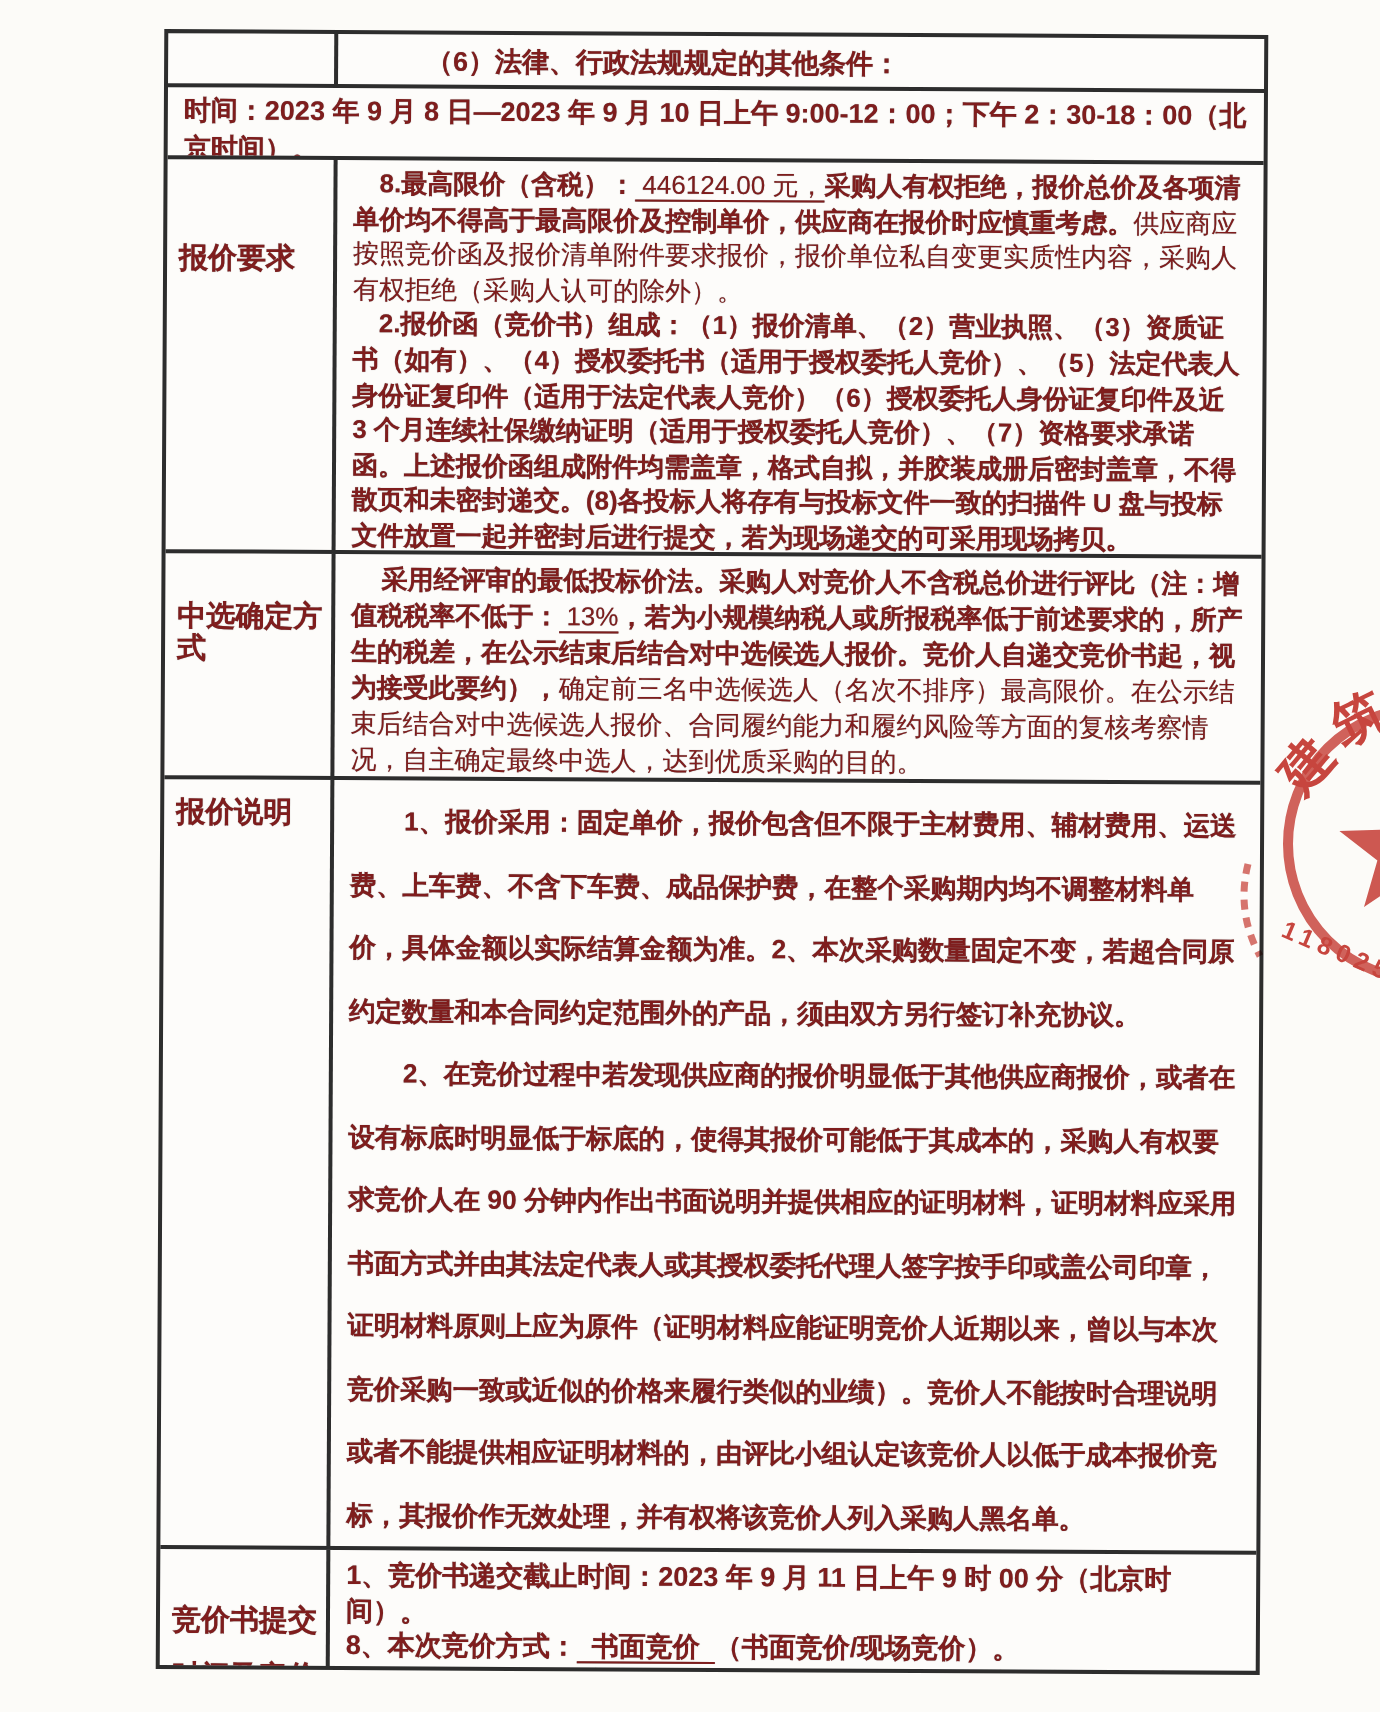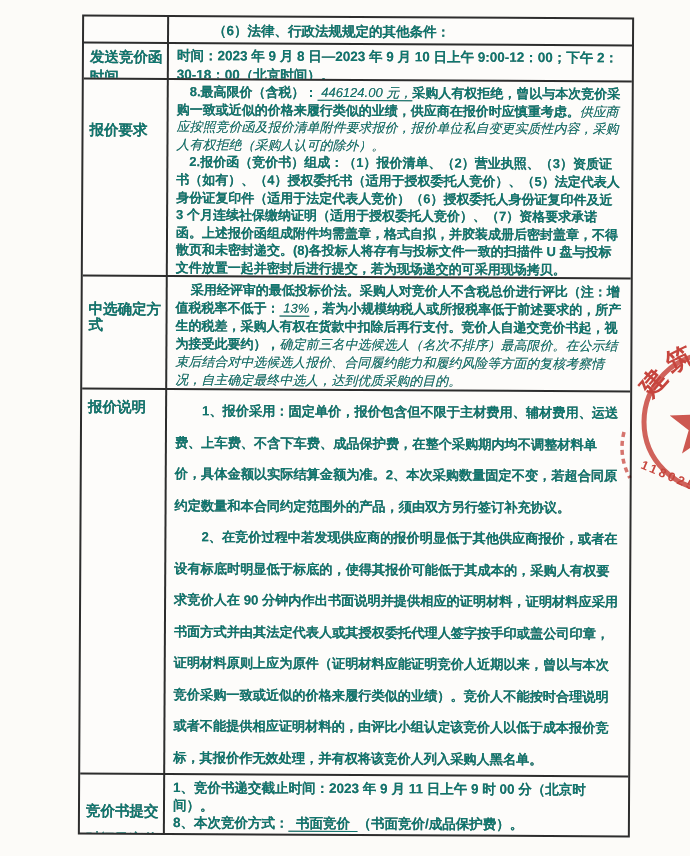--- a/index.html
+++ b/index.html
@@ -1,20 +1,20 @@
 <!DOCTYPE html>
 <html><head>
 <meta charset="utf-8">
 <style>
   html,body{margin:0;padding:0;background:#e8e8e6;}
   .page{
     position:relative;width:690px;height:856px;margin:0 auto;
     background:#fcfbf8;overflow:hidden;
     font-family:"Liberation Sans","DejaVu Sans",sans-serif;
-    color:#0f766e;
+    color:#7f1d1d;
   }
   .doc-table{
     position:absolute;left:80px;top:16px;width:552px;
     border:2px solid #2d2d2d;box-sizing:border-box;
     transform:rotate(0.3deg);
     text-shadow:0 0 .4px rgba(30,30,30,.55);
     background:rgba(255,255,255,.35);
   }
   .row{display:flex;border-bottom:2px solid #2d2d2d;box-sizing:border-box;}
   .row:last-child{border-bottom:none;}
@@ -23,21 +23,21 @@
     border-right:2px solid #2d2d2d;
     font-weight:bold;font-size:14.5px;line-height:20px;
     padding:3px 2px 0 6px;overflow:hidden;
   }
   .ccell{
     flex:1;box-sizing:border-box;padding:2px 8px 0 8px;
     font-size:13px;line-height:18px;overflow:hidden;
   }
   .ccell p{margin:0;}
   .b{font-weight:bold;}
-  .n{font-weight:normal;font-style:italic;}
+  .n{font-weight:normal;}
   .u{text-decoration:underline;text-underline-offset:3px;}
   
   .r1{height:27px;} .r1 .ccell{line-height:20px;padding-top:4px;font-weight:bold;font-size:13.5px;text-indent:36px;}
   .r2{height:36px;} .r2 .ccell{line-height:19px;padding-top:2px;font-weight:bold;font-size:13.5px;}
   .r3{height:197px;} .r3 .ccell{line-height:17.6px;padding-top:3px;}
   .r3 .ccell p{text-indent:13px;}
   .r3 .hcell{padding-top:40px;}
   .r4{height:113px;} .r4 .ccell{line-height:18px;padding-top:4px;text-indent:15px;}
   .r4 .hcell{padding-top:24px;line-height:16px;}
   .r5{height:385px;} .r5 .ccell{line-height:31.5px;padding-top:5px;font-size:13.2px;font-weight:bold;}
@@ -59,54 +59,53 @@
   <div class="doc-table">
 
     <div class="row r1">
       <div class="hcell"></div>
       <div class="ccell">
         <p>（6）法律、行政法规规定的其他条件：</p>
       </div>
     </div>
 
     <div class="row r2">
-      <div class="hcell">发送竞价函时间</div>
       <div class="ccell">
         <p>时间：2023 年 9 月 8 日—2023 年 9 月 10 日上午 9:00-12：00；下午 2：30-18：00（北京时间）。</p>
       </div>
     </div>
 
     <div class="row r3">
       <div class="hcell">报价要求</div>
       <div class="ccell">
-        <p><span class="b">8.最高限价（含税）：</span><span class="n u">&nbsp;446124.00 元，</span><span class="b">采购人有权拒绝，</span><span class="b">曾以与本次竞价采购一致或近似的价格来履行类似的业绩，供应商在报价时应慎重考虑。</span><span class="n">供应商应按照竞价函及报价清单附件要求报价，报价单位私自变更实质性内容，采购人有权拒绝（采购人认可的除外）。</span></p>
+        <p><span class="b">8.最高限价（含税）：</span><span class="n u">&nbsp;446124.00 元，</span><span class="b">采购人有权拒绝，</span><span class="b">报价总价及各项清单价均不得高于最高限价及控制单价，供应商在报价时应慎重考虑。</span><span class="n">供应商应按照竞价函及报价清单附件要求报价，报价单位私自变更实质性内容，采购人有权拒绝（采购人认可的除外）。</span></p>
         <p class="b">2.报价函（竞价书）组成：（1）报价清单、（2）营业执照、（3）资质证书（如有）、（4）授权委托书（适用于授权委托人竞价）、（5）法定代表人身份证复印件（适用于法定代表人竞价）（6）授权委托人身份证复印件及近 3 个月连续社保缴纳证明（适用于授权委托人竞价）、（7）资格要求承诺函。上述报价函组成附件均需盖章，格式自拟，并胶装成册后密封盖章，不得散页和未密封递交。(8)各投标人将存有与投标文件一致的扫描件 U 盘与投标文件放置一起并密封后进行提交，若为现场递交的可采用现场拷贝。</p>
       </div>
     </div>
 
     <div class="row r4">
       <div class="hcell">中选确定方式</div>
       <div class="ccell">
-        <p><span class="b">采用经评审的最低投标价法。采购人对竞价人不含税总价进行评比</span><span class="b">（注：增值税税率不低于：</span><span class="n u">&nbsp;13%</span><span class="b">，若为小规模纳税人或所报税率低于前述要求的，所产生的税差，采购人有权在货款中扣除后再行支付。竞价人自递交竞价书起，视为接受此要约），</span><span class="n">确定前三名中选候选人（名次不排序）最高限价。在公示结束后结合对中选候选人报价、合同履约能力和履约风险等方面的复核考察情况，自主确定最终中选人，达到优质采购的目的。</span></p>
+        <p><span class="b">采用经评审的最低投标价法。采购人对竞价人不含税总价进行评比</span><span class="b">（注：增值税税率不低于：</span><span class="n u">&nbsp;13%</span><span class="b">，若为小规模纳税人或所报税率低于前述要求的，所产生的税差，在公示结束后结合对中选候选人报价。竞价人自递交竞价书起，视为接受此要约），</span><span class="n">确定前三名中选候选人（名次不排序）最高限价。在公示结束后结合对中选候选人报价、合同履约能力和履约风险等方面的复核考察情况，自主确定最终中选人，达到优质采购的目的。</span></p>
       </div>
     </div>
 
     <div class="row r5">
       <div class="hcell">报价说明</div>
       <div class="ccell">
         <p>1、报价采用：固定单价，报价包含但不限于主材费用、辅材费用、运送费、上车费、不含下车费、成品保护费，在整个采购期内均不调整材料单价，具体金额以实际结算金额为准。2、本次采购数量固定不变，若超合同原约定数量和本合同约定范围外的产品，须由双方另行签订补充协议。</p>
         <p>2、在竞价过程中若发现供应商的报价明显低于其他供应商报价，或者在设有标底时明显低于标底的，使得其报价可能低于其成本的，采购人有权要求竞价人在 90 分钟内作出书面说明并提供相应的证明材料，证明材料应采用书面方式并由其法定代表人或其授权委托代理人签字按手印或盖公司印章，证明材料原则上应为原件（证明材料应能证明竞价人近期以来，曾以与本次竞价采购一致或近似的价格来履行类似的业绩）。竞价人不能按时合理说明或者不能提供相应证明材料的，由评比小组认定该竞价人以低于成本报价竞标，其报价作无效处理，并有权将该竞价人列入采购人黑名单。</p>
       </div>
     </div>
 
     <div class="row r6">
       <div class="hcell">竞价书提交时间及竞价</div>
       <div class="ccell">
         <p>1、竞价书递交截止时间：2023 年 9 月 11 日上午 9 时 00 分（北京时间）。</p>
-        <p><span>8、本次竞价方式：</span><span class="u">&nbsp;&nbsp;书面竞价&nbsp;&nbsp;</span><span>（书面竞价/成品保护费）。</span></p>
+        <p><span>8、本次竞价方式：</span><span class="u">&nbsp;&nbsp;书面竞价&nbsp;&nbsp;</span><span>（书面竞价/现场竞价）。</span></p>
         <p><span>①书面竞价：接受在递交截止时间前通过以下任意一种方式递交：</span><span class="u">邮寄/现场递交</span></p>
       </div>
     </div>
 
   </div>
 
   <svg class="stamp" viewBox="0 0 140 170">
     <circle cx="92" cy="82" r="68" fill="none" stroke="#c4322a" stroke-width="5" opacity="0.85"></circle>
     <path d="M82,52 L90.2,74.7 L114.3,75.5 L95.3,90.3 L102,113.5 L82,100 L62,113.5 L68.7,90.3 L49.7,75.5 L73.8,74.7 Z" fill="#c4322a" opacity="0.9"></path>
     <text transform="translate(40,48) rotate(-50)" text-anchor="middle" font-size="26" font-weight="bold" fill="#c4322a">建</text>

